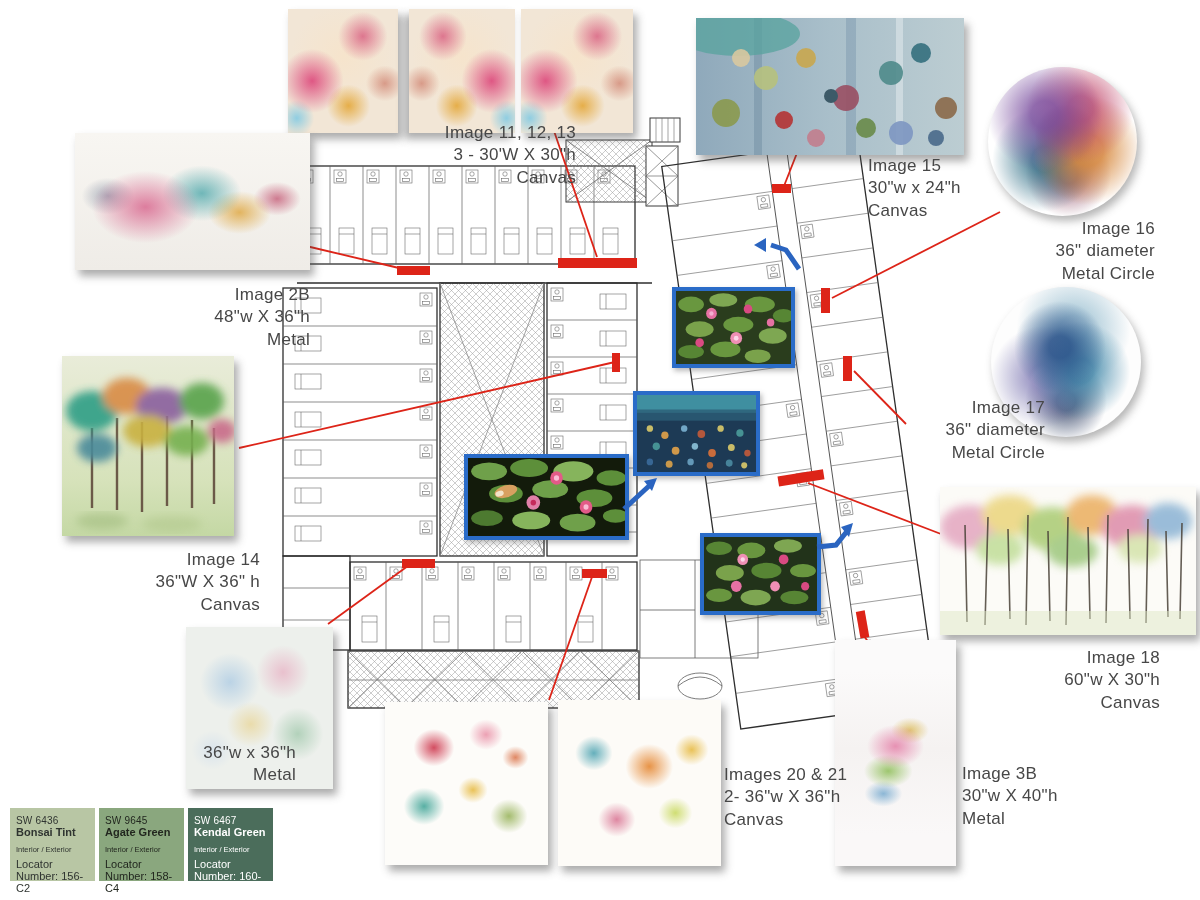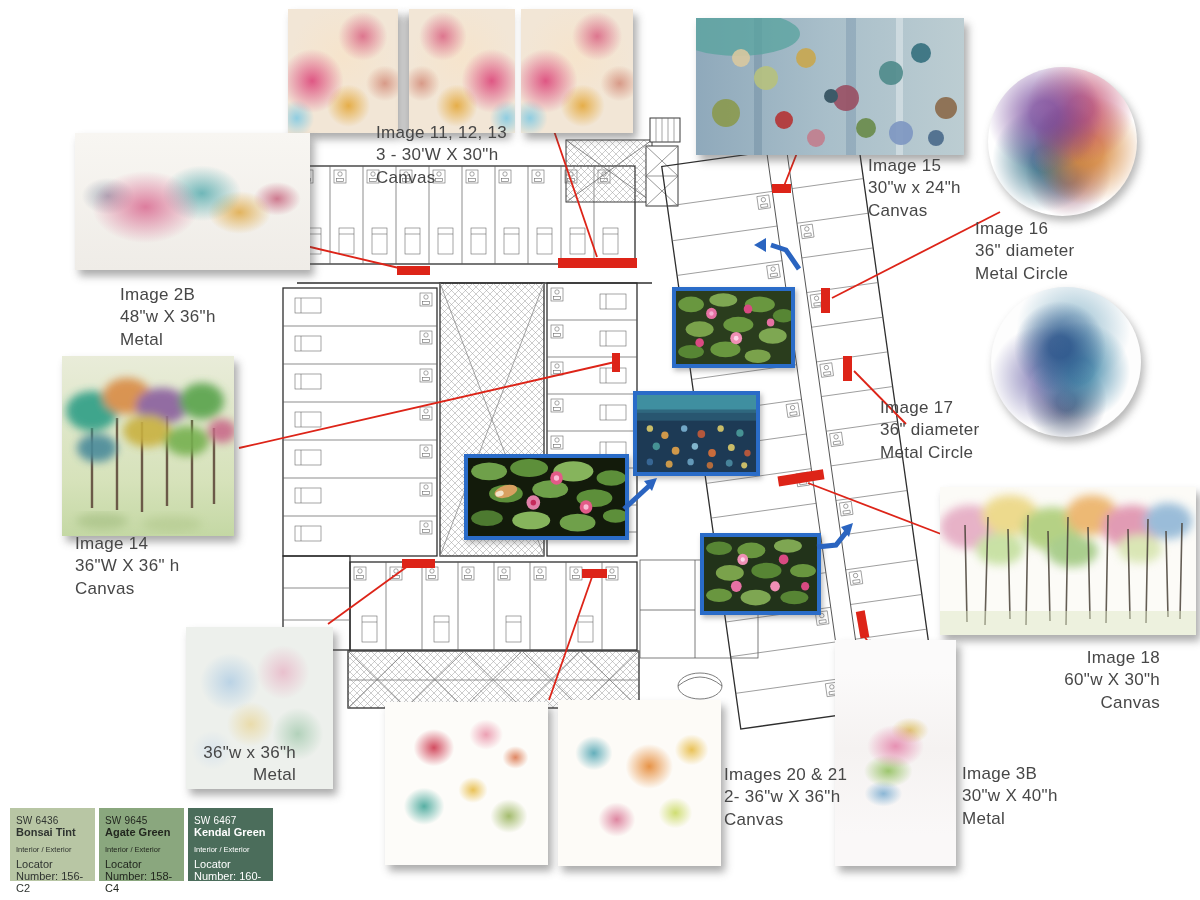--- a/index.html
+++ b/index.html
@@ -3,21 +3,21 @@
 <meta charset="utf-8">
 <style>
   html,body{margin:0;padding:0;background:#ffffff;}
   #board{position:relative;width:1200px;height:900px;background:#fff;overflow:hidden;
          font-family:"Liberation Sans",sans-serif;}
   svg{display:block;}
   .layer{position:absolute;left:0;top:0;width:1200px;height:900px;}
   
   .lbl{position:absolute;font-size:17px;line-height:1.32;color:var(--label-text,#474747);
        letter-spacing:.3px;z-index:6;}
-  .lbl.c{text-align:left}.lbl.r{text-align:right}.lbl.l{text-align:left}
+  .lbl.c{text-align:right}.lbl.r{text-align:right}.lbl.l{text-align:left}
   
   .painting{position:absolute;z-index:5;box-shadow:4px 6px 8px rgba(70,70,70,.45);}
   .round{border-radius:50%;box-shadow:3px 5px 9px rgba(70,70,70,.4);}
   .tri{background:
     radial-gradient(42% 38% at 22% 58%,rgba(219,62,118,.85),transparent 68%),
     radial-gradient(34% 30% at 68% 22%,rgba(206,44,98,.6),transparent 66%),
     radial-gradient(30% 26% at 55% 78%,rgba(228,168,58,.9),transparent 66%),
     radial-gradient(24% 22% at 8% 88%,rgba(138,204,226,.95),transparent 66%),
     radial-gradient(26% 22% at 88% 60%,rgba(190,80,60,.5),transparent 66%),
     radial-gradient(60% 52% at 50% 38%,rgba(246,228,204,1),transparent 80%),
@@ -513,21 +513,21 @@
   <div class="lbl c" style="left:975px;top:218px;width:180px">
     <div>Image 16</div>
     <div>36" diameter</div>
     <div>Metal Circle</div>
   </div>
   <div class="lbl c" style="left:880px;top:397px;width:165px">
     <div>Image 17</div>
     <div>36" diameter</div>
     <div>Metal Circle</div>
   </div>
-  <div class="lbl c" style="left:75px;top:533px;width:185px">
+  <div class="lbl c" style="left:75px;top:549px;width:185px">
     <div>Image 14</div>
     <div>36"W X 36" h</div>
     <div>Canvas</div>
   </div>
   <div class="lbl r" style="left:1000px;top:647px;width:160px">
     <div>Image 18</div>
     <div>60"w X 30"h</div>
     <div>Canvas</div>
   </div>
   <div class="lbl r" style="left:100px;top:742px;width:196px">

